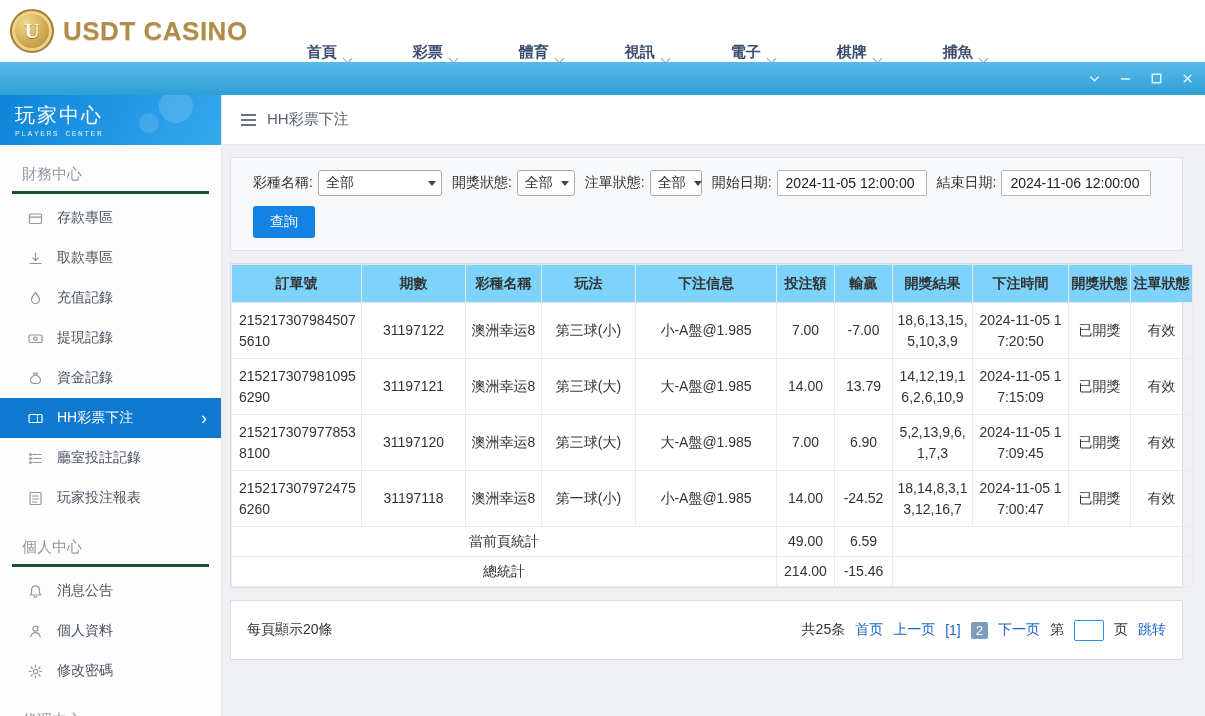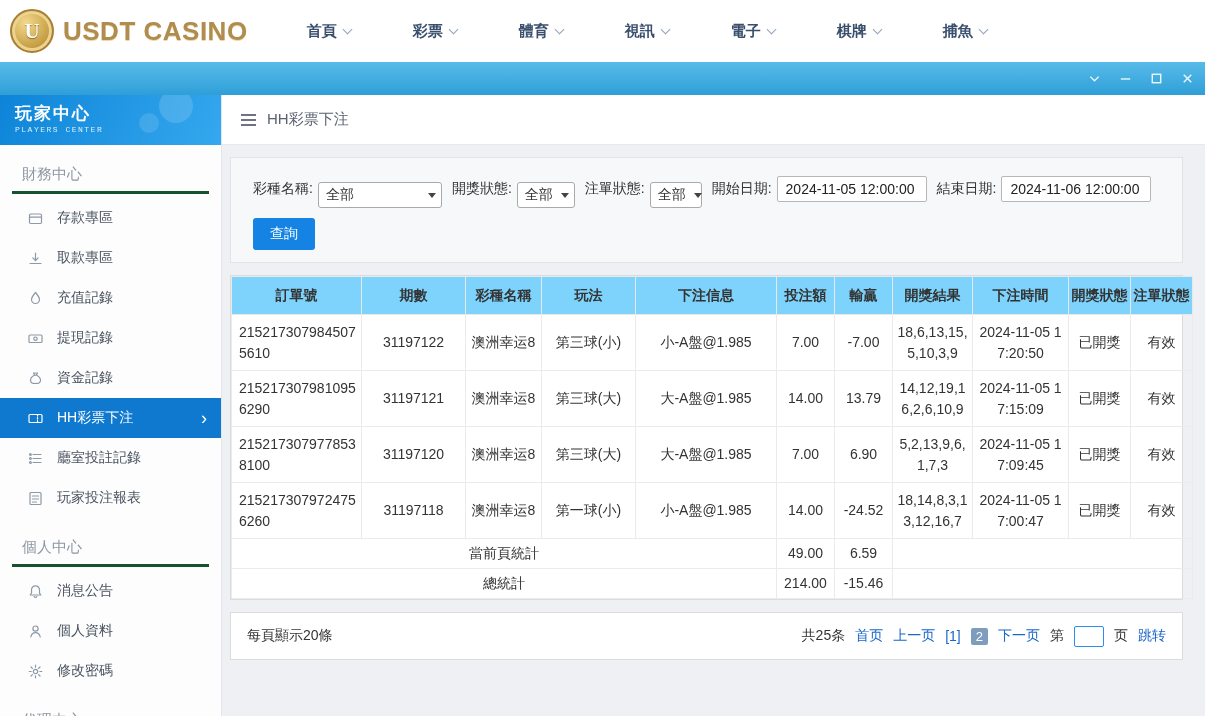--- a/index.html
+++ b/index.html
@@ -11,40 +11,40 @@
   .logo { display:flex; align-items:center; gap:9px; padding-left:10px; min-width:225px; cursor:pointer;}
   .logo-circle { width:44px; height:44px; border-radius:50%;
     background:radial-gradient(circle at 35% 30%, #f3d98e, #c1973c 72%);
     border:2px solid #a98032; box-shadow:inset 0 0 0 3px #ecd391;
     display:flex; align-items:center; justify-content:center; }
   .logo-circle span { color:#fff; font-weight:bold; font-size:21px;
     font-family:"Liberation Serif", serif; text-shadow:0 1px 1px #8a6a20; }
   .logo-text { font-size:26px; font-weight:bold; color:#b08d4f; letter-spacing:.5px;
     text-shadow:0 1px 0 #ead9ae; white-space:nowrap; }
   .nav { display:flex; margin-left:28px; }
-  .nav-item { display:flex; align-items:center; gap:7px; padding:0 31px; height:62px;
+  .nav-item { display:flex; align-items:flex-end; gap:7px; padding:0 31px; height:62px;
     color:#3a4f6d; font-size:15px; font-weight:bold; cursor:pointer; white-space:nowrap; }
   .chev { width:7px; height:7px; border-right:1.6px solid #8fa3bd; border-bottom:1.6px solid #8fa3bd;
     transform:rotate(45deg); margin-top:-4px; }
 
   
   .winbar { height:33px; background:linear-gradient(180deg,#58bbe9,#2f9fd8);
     display:flex; justify-content:flex-end; align-items:center; gap:15px; padding-right:10px; }
   .winbtn { width:16px; height:16px; display:flex; align-items:center; justify-content:center;
     color:#ecf8ff; cursor:pointer; }
   .winbtn svg { stroke:currentColor; fill:none; stroke-width:1.5; }
 
   
   .app { display:flex; height:621px; background:#eef0f3; }
 
   
   .sidebar { width:222px; background:#fdfdfd; border-right:1px solid #e2e5e9; flex:none; overflow:hidden; }
   .side-header { height:50px; background:linear-gradient(115deg,#0d84d8,#35a8ee);
     color:#fff; padding:7px 0 0 15px; position:relative; overflow:hidden; }
-  .side-title { font-size:17px; font-weight:bold; letter-spacing:2px; }
+  .side-title { font-size:20px; font-weight:normal; letter-spacing:2px; }
   .side-sub { font-size:8px; letter-spacing:1.5px; opacity:.85;font-family:Liberation Mono, monospace; }
   .deco1,.deco2 { position:absolute; border-radius:50%; background:rgba(255,255,255,.15); }
   .deco1 { width:34px; height:34px; right:28px; top:-6px; }
   .deco2 { width:20px; height:20px; right:62px; top:18px; background:rgba(255,255,255,.12); }
   .section-header { margin:13px 12px 4px; padding:7px 10px; border-bottom:3px solid #14532d;
     color:#8e96a3; font-size:15px; }
   .side-item { height:40px; display:flex; align-items:center; gap:13px; padding-left:27px;
     color:#4a5360; font-size:14px; cursor:pointer; white-space:nowrap; }
   .sicon { width:17px; height:17px; color:#8d99a6; display:inline-flex; }
   .side-item.active { background:#0e79cf; color:#fff; }
@@ -59,40 +59,40 @@
   .burger i { display:block; width:15px; height:2px; background:#6b7480; }
 
   .main { padding:12px 22px 0 8px; }
 
   .filter-panel { background:#f7f8f9; border:1px solid #e2e2e2; padding:12px 22px; }
   .filter-row { display:flex; align-items:center; font-size:14px; color:#333; white-space:nowrap; }
   .flabel { margin-right:5px; }
   .fgap { margin-left:10px; }
   .sel { display:inline-flex; align-items:center; justify-content:space-between;
     border:1px solid #a9a9a9; background:#fff; height:26px; padding:0 5px 0 7px;
-    border-radius:3px; cursor:pointer;margin-top:12px; }
+    border-radius:3px; cursor:pointer; }
   .sel .tri { width:0; height:0; border-left:4px solid transparent; border-right:4px solid transparent;
     border-top:5px solid #444; margin-left:8px; }
   .w124 { width:124px; } .w58 { width:58px; } .w52 { width:52px; }
   .dateinput { height:26px; border:1px solid #b7b7b7; border-radius:2px; padding:0 8px;
     font-size:14px; color:#222; width:150px; font-family:"Liberation Sans",sans-serif; }
   .search-btn { margin-top:10px; background:#1583e3; color:#fff; border:none; border-radius:3px;
     padding:7px 17px; font-size:14px; cursor:pointer; }
 
   .table-panel { margin-top:12px; background:#fff; border:1px solid #dcdcdc; }
   table { width:100%; border-collapse:collapse; table-layout:fixed; font-size:14px; color:#333; }
   th { background:#7dd3fc; font-weight:bold; height:38px; border:1px solid #e8e8e8; padding:0 1px;
     font-size:14px; }
   td { border:1px solid #ebebeb; text-align:center; padding:3px 4px; height:56px;
     word-break:break-all; line-height:1.5; }
   td.order { text-align:left; padding-left:7px; }
   tr.summary td { height:30px; }
   tr.summary td.noborder { border-left:1px solid #ebebeb; }
 
-  .footer-panel { margin-top:12px; background:#fff; border:1px solid #dcdcdc; height:48px;
+  .footer-panel { margin-top:12px; background:#fff; border:1px solid #dcdcdc; height:60px;
     display:flex; align-items:center; justify-content:space-between; padding:0 16px;
     font-size:14px; color:#333; }
   .pager { display:flex; align-items:center; gap:10px; }
   .plink { color:#1a66c9; cursor:pointer; }
   .pcur { background:#7d9cbe; color:#fff; min-width:13px; text-align:center;
     padding:1px 5px; font-size:13px; border-radius:2px; }
   .jumpin { width:30px; height:21px; border:1px solid #2d8cf0; border-radius:2px; }
 </style>
 </head>
 <body>

